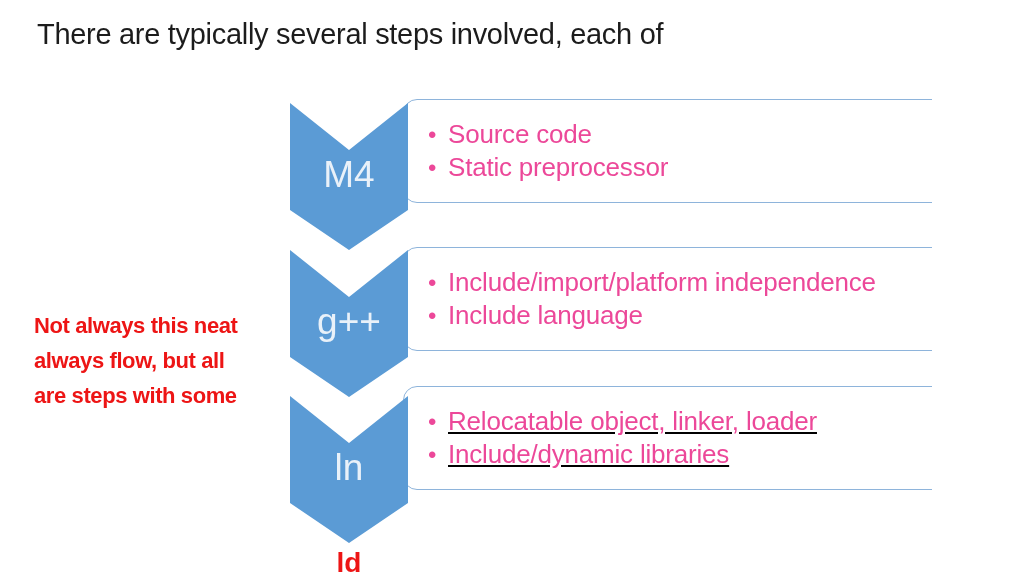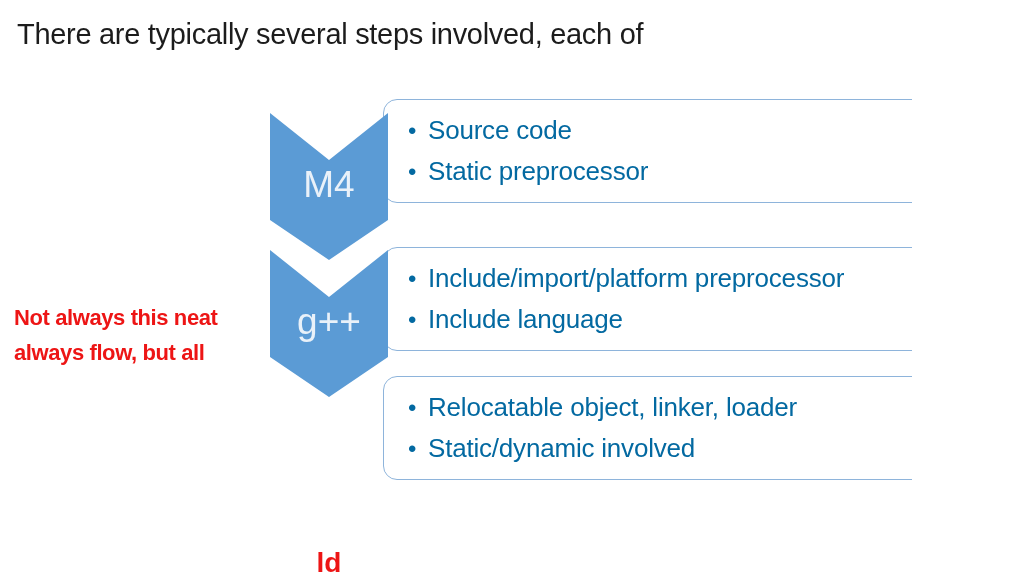--- a/index.html
+++ b/index.html
@@ -5,20 +5,21 @@
   * { margin: 0; padding: 0; box-sizing: border-box; }
   html, body { background: #ffffff; }
   body { font-family: "Liberation Sans", sans-serif; }
 
   .slide {
     position: relative;
     width: 912px;
     height: 576px;
     background: #ffffff;
     overflow: hidden;
+    margin-left: 20px;
   }
 
   
   .title {
     position: absolute;
     left: 17px;
     top: 16px;
     color: #1c1c1c;
     font-size: 29px;
     line-height: 37px;
@@ -36,44 +37,44 @@
     border: 1.5px solid #8EB4DB;
     border-radius: 14px;
     display: flex;
     flex-direction: column;
     justify-content: center;
     padding-left: 24px;
     z-index: 1;
   }
   .box.b1 { top: 99px; }
   .box.b2 { top: 247px; }
-  .box.b3 { top: 376px; }
+  .box.b3 { top: 386px; text-decoration: underline; }
 
   .bullet-line {
-    color: #0369a1;
+    color: #ec4899;
     font-size: 26px;
-    line-height: 41px;
+    line-height: 32px;
     letter-spacing: -0.2px;
     white-space: nowrap;
   }
   .bullet-glyph {
     display: inline-block;
     width: 20px;
     font-size: 24px;
   }
 
   
   .chevron {
     position: absolute;
     left: 270px;
     width: 118px;
     height: 148px;
     z-index: 2;
   }
-  .chevron.c1 { top: 113px; }
+  .chevron.c1 { top: 103px; }
   .chevron.c2 { top: 250px; }
   .chevron.c3 { top: 396px; }
   .chevron svg { display: block; width: 118px; height: 148px; }
   .chev-poly { fill: #5B9BD5; }
 
   .chev-label {
     position: absolute;
     left: 0;
     top: 52px;
     width: 100%;
@@ -93,21 +94,21 @@
     color: #ED1515;
     font-weight: bold;
     font-size: 28px;
     z-index: 3;
   }
 
   
   .note {
     position: absolute;
     left: 14px;
-    top: 300px;
+    top: 308px;
     color: #ED1515;
     font-weight: bold;
     font-size: 22px;
     line-height: 35px;
     letter-spacing: -0.4px;
     white-space: nowrap;
     z-index: 3;
   }
 </style>
 </head>
@@ -123,51 +124,58 @@
     <div class="bullet-line">
       <span class="bullet-glyph">•</span><span>Source code</span>
     </div>
     <div class="bullet-line">
       <span class="bullet-glyph">•</span><span>Static preprocessor</span>
     </div>
   </div>
 
   <div class="box b2">
     <div class="bullet-line">
-      <span class="bullet-glyph">•</span><span>Include/import/platform preprocessor</span>
+      <span class="bullet-glyph">•</span><span>Include/import/platform independence</span>
     </div>
     <div class="bullet-line">
       <span class="bullet-glyph">•</span><span>Include language</span>
     </div>
   </div>
 
   <div class="box b3">
     <div class="bullet-line">
       <span class="bullet-glyph">•</span><span>Relocatable object, linker, loader</span>
     </div>
     <div class="bullet-line">
-      <span class="bullet-glyph">•</span><span>Static/dynamic involved</span>
+      <span class="bullet-glyph">•</span><span>Include/dynamic libraries</span>
     </div>
   </div>
 
   <div class="chevron c1">
     <svg viewBox="0 0 118 148">
       <polygon class="chev-poly" points="0,0 59,47 118,0 118,107 59,147 0,107"></polygon>
     </svg>
     <div class="chev-label">M4</div>
   </div>
 
   <div class="chevron c2">
     <svg viewBox="0 0 118 148">
       <polygon class="chev-poly" points="0,0 59,47 118,0 118,107 59,147 0,107"></polygon>
     </svg>
     <div class="chev-label">g++</div>
   </div>
 
+  <div class="chevron c3">
+    <svg viewBox="0 0 118 148">
+      <polygon class="chev-poly" points="0,0 59,47 118,0 118,107 59,147 0,107"></polygon>
+    </svg>
+    <div class="chev-label">ln</div>
+  </div>
 
   <div class="final-tool">ld</div>
 
   <div class="note">
     <div>Not always this neat</div>
     <div>always flow, but all</div>
+    <div>are steps with some</div>
   </div>
 
 </div>
 
 </body></html>

